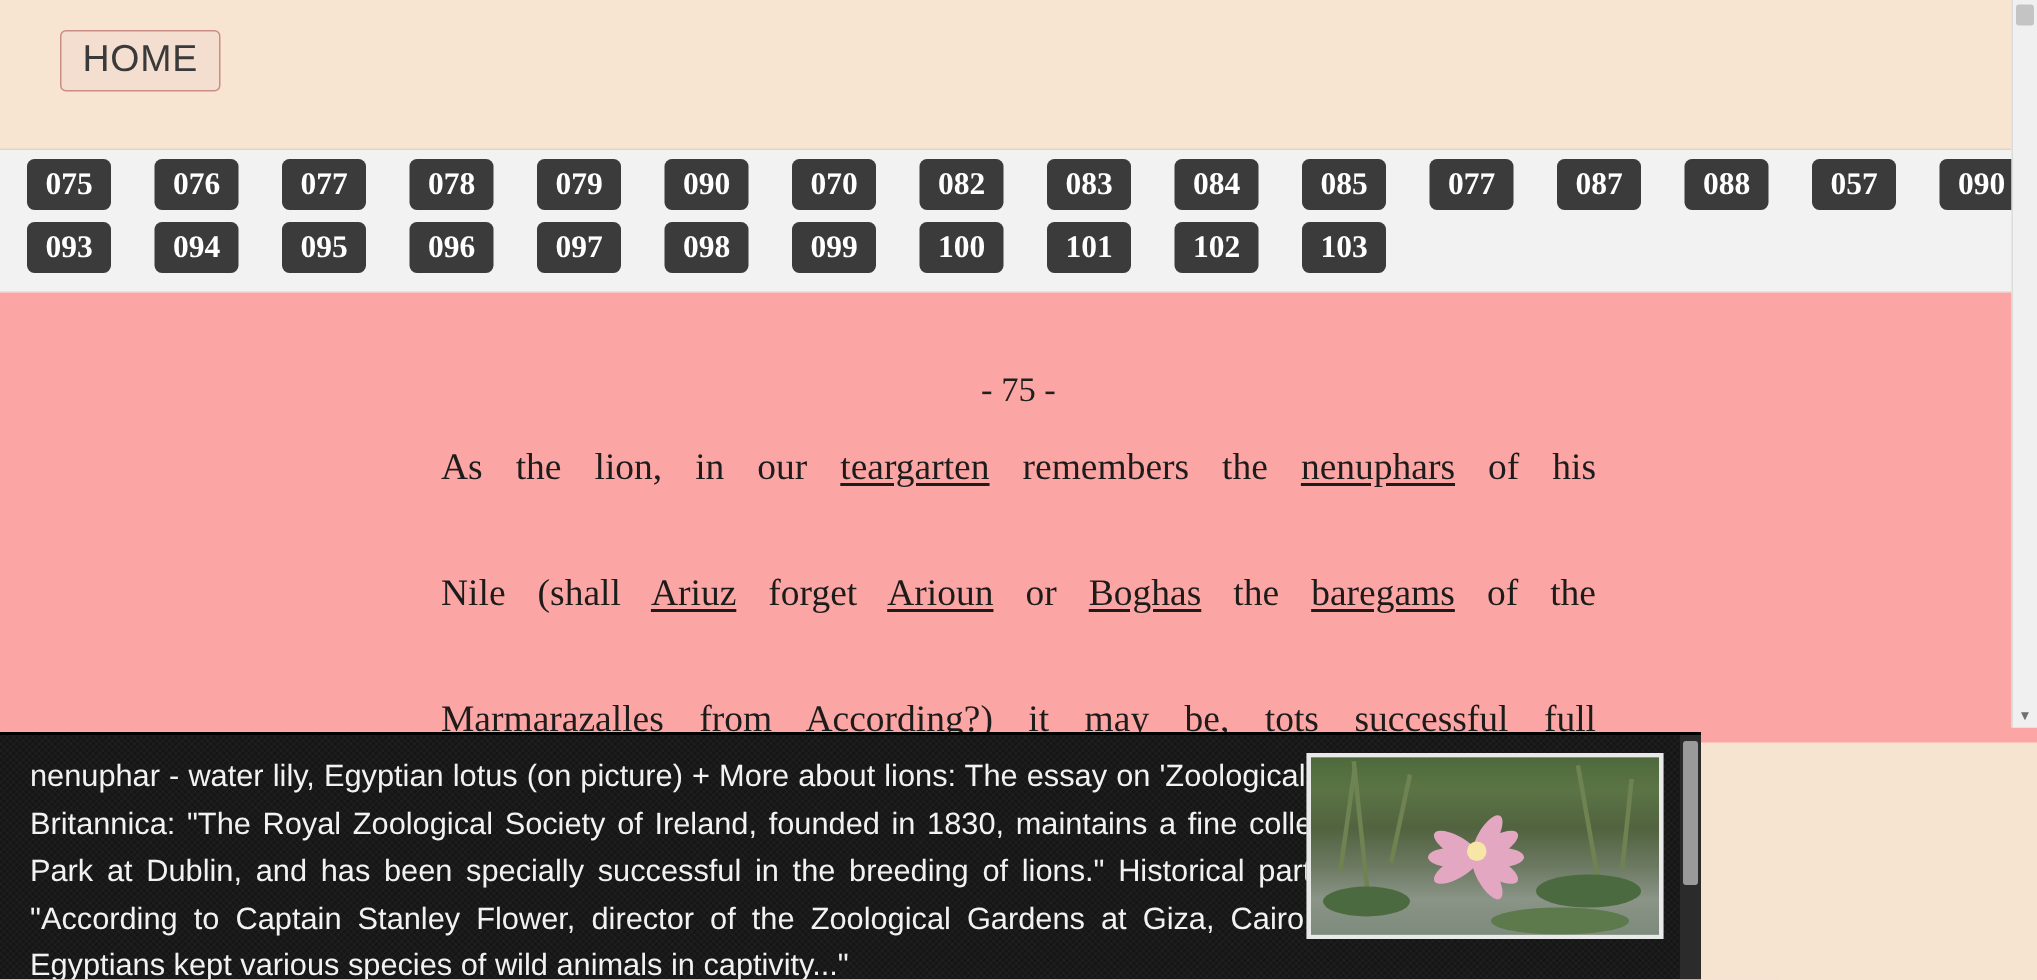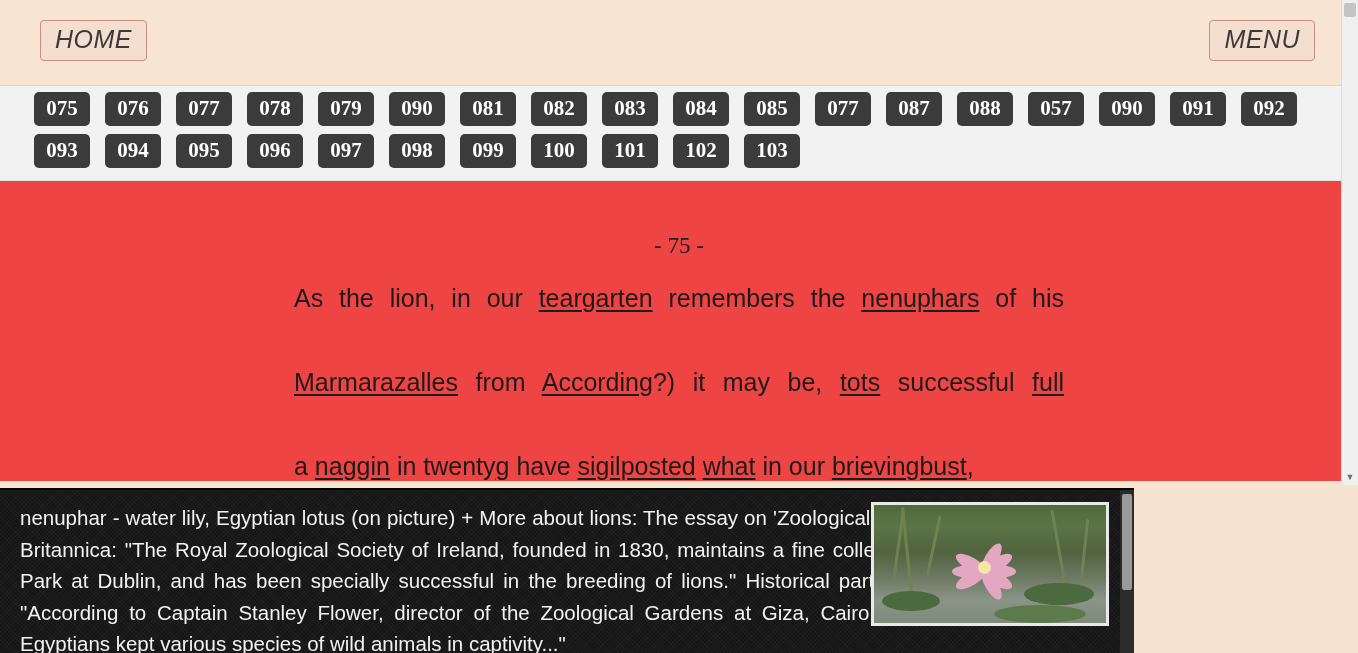--- a/index.html
+++ b/index.html
@@ -15,25 +15,24 @@
     position: relative;
     width: 1358px;
     height: 653px;
     background: #f6e3d0;
     overflow: hidden;
   }
 
   
   .topbar {
     position: relative;
-    height: 86px;
+    height: 100px;
     background: #f7e4d1;
     border-bottom: 1px solid #e4d3c0;
     box-sizing: border-box;
-    font-style: italic;
   }
   .nav-btn {
     position: absolute;
     top: 20px;
     padding: 6px 14px 8px 14px;
     font-size: 25px;
     line-height: 1;
     color: #3a3a3a;
     background: #f3ded0;
     border: 1px solid #c98d83;
@@ -47,23 +46,22 @@
 
   
   .pagestrip {
     background: #f2f2f2;
     padding: 6px 18px 10px 18px;
     box-sizing: border-box;
     border-bottom: 1px solid #e3e3e3;
   }
   .pagestrip .row {
     display: flex;
-    gap: 15px;
+    gap: 29px;
     margin-bottom: 8px;
-    margin-left: 16px;
   }
   .pagestrip .row:last-child { margin-bottom: 2px; }
   .page-btn {
     display: inline-block;
     min-width: 36px;
     padding: 4px 10px 6px 10px;
     background: #3b3b3b;
     color: #ffffff;
     font-size: 21px;
     font-weight: bold;
@@ -71,35 +69,35 @@
     text-align: center;
     border-radius: 5px;
     cursor: pointer;
     line-height: 1.15;
   }
 
   
   .book {
     position: relative;
     padding: 52px 0 0 0;
-    background: #ef4444;
+    background: #fca5a5;
     height: 300px;
     box-sizing: border-box;
   }
   .pagenum {
     text-align: center;
     font-family: "Liberation Serif", serif;
     font-size: 23px;
     color: #20201e;
     margin-bottom: 18px;
   }
   .para {
     width: 770px;
     margin: 0 auto;
-    font-family: Liberation Sans, sans-serif;
+    font-family: Liberation Serif, serif;
     font-size: 25px;
     line-height: 42px;
     color: #1c1c1a;
     text-align: justify;
     text-justify: inter-word;
   }
   .para .ln {
     display: block;
     text-align: justify;
   }
@@ -249,32 +247,31 @@
     border-radius: 2px;
   }
 </style>
 </head>
 <body>
 
 <div id="app">
 
   <div class="topbar">
     <div class="nav-btn home">HOME</div>
-    <div class="nav-btn menu">MENU</div>
   </div>
 
   <div class="pagestrip">
     <div class="row" id="row1">
         <div class="page-btn">075</div>
         <div class="page-btn">076</div>
         <div class="page-btn">077</div>
         <div class="page-btn">078</div>
         <div class="page-btn">079</div>
         <div class="page-btn">090</div>
-        <div class="page-btn">081</div>
+        <div class="page-btn">070</div>
         <div class="page-btn">082</div>
         <div class="page-btn">083</div>
         <div class="page-btn">084</div>
         <div class="page-btn">085</div>
         <div class="page-btn">077</div>
         <div class="page-btn">087</div>
         <div class="page-btn">088</div>
         <div class="page-btn">057</div>
         <div class="page-btn">090</div>
         <div class="page-btn">091</div>
@@ -292,20 +289,21 @@
         <div class="page-btn">101</div>
         <div class="page-btn">102</div>
         <div class="page-btn">103</div>
       </div>
   </div>
 
   <div class="book">
     <div class="pagenum">- 75 -</div>
     <div class="para" id="para">
         <span class="ln"><span>As  the  lion,  in  our  </span><span class="gl">teargarten</span><span>  remembers  the  </span><span class="gl">nenuphars</span><span>  of  his</span></span>
+        <span class="ln"><span>Nile  (shall  </span><span class="gl">Ariuz</span><span>  forget  </span><span class="gl">Arioun</span><span>  or  </span><span class="gl">Boghas</span><span>  the  </span><span class="gl">baregams</span><span>  of  the</span></span>
         <span class="ln"><span class="gl">Marmarazalles</span><span>  from  </span><span class="gl">According</span><span>?)  it  may  be,  </span><span class="gl">tots</span><span>  successful  </span><span class="gl">full</span></span>
         <span class="ln last"><span>a  </span><span class="gl">naggin</span><span>  in  twenty</span><span class="gl">g</span><span>  have  </span><span class="gl">sigilposted</span><span>  </span><span class="gl">what</span><span>  in  our  </span><span class="gl">brievingbust</span><span>,</span></span>
       </div>
   </div>
 
   <div class="scrollbar">
     <div class="scroll-arrow up">▲</div>
     <div class="scroll-thumb"></div>
     <div class="scroll-arrow down">▼</div>
   </div>

